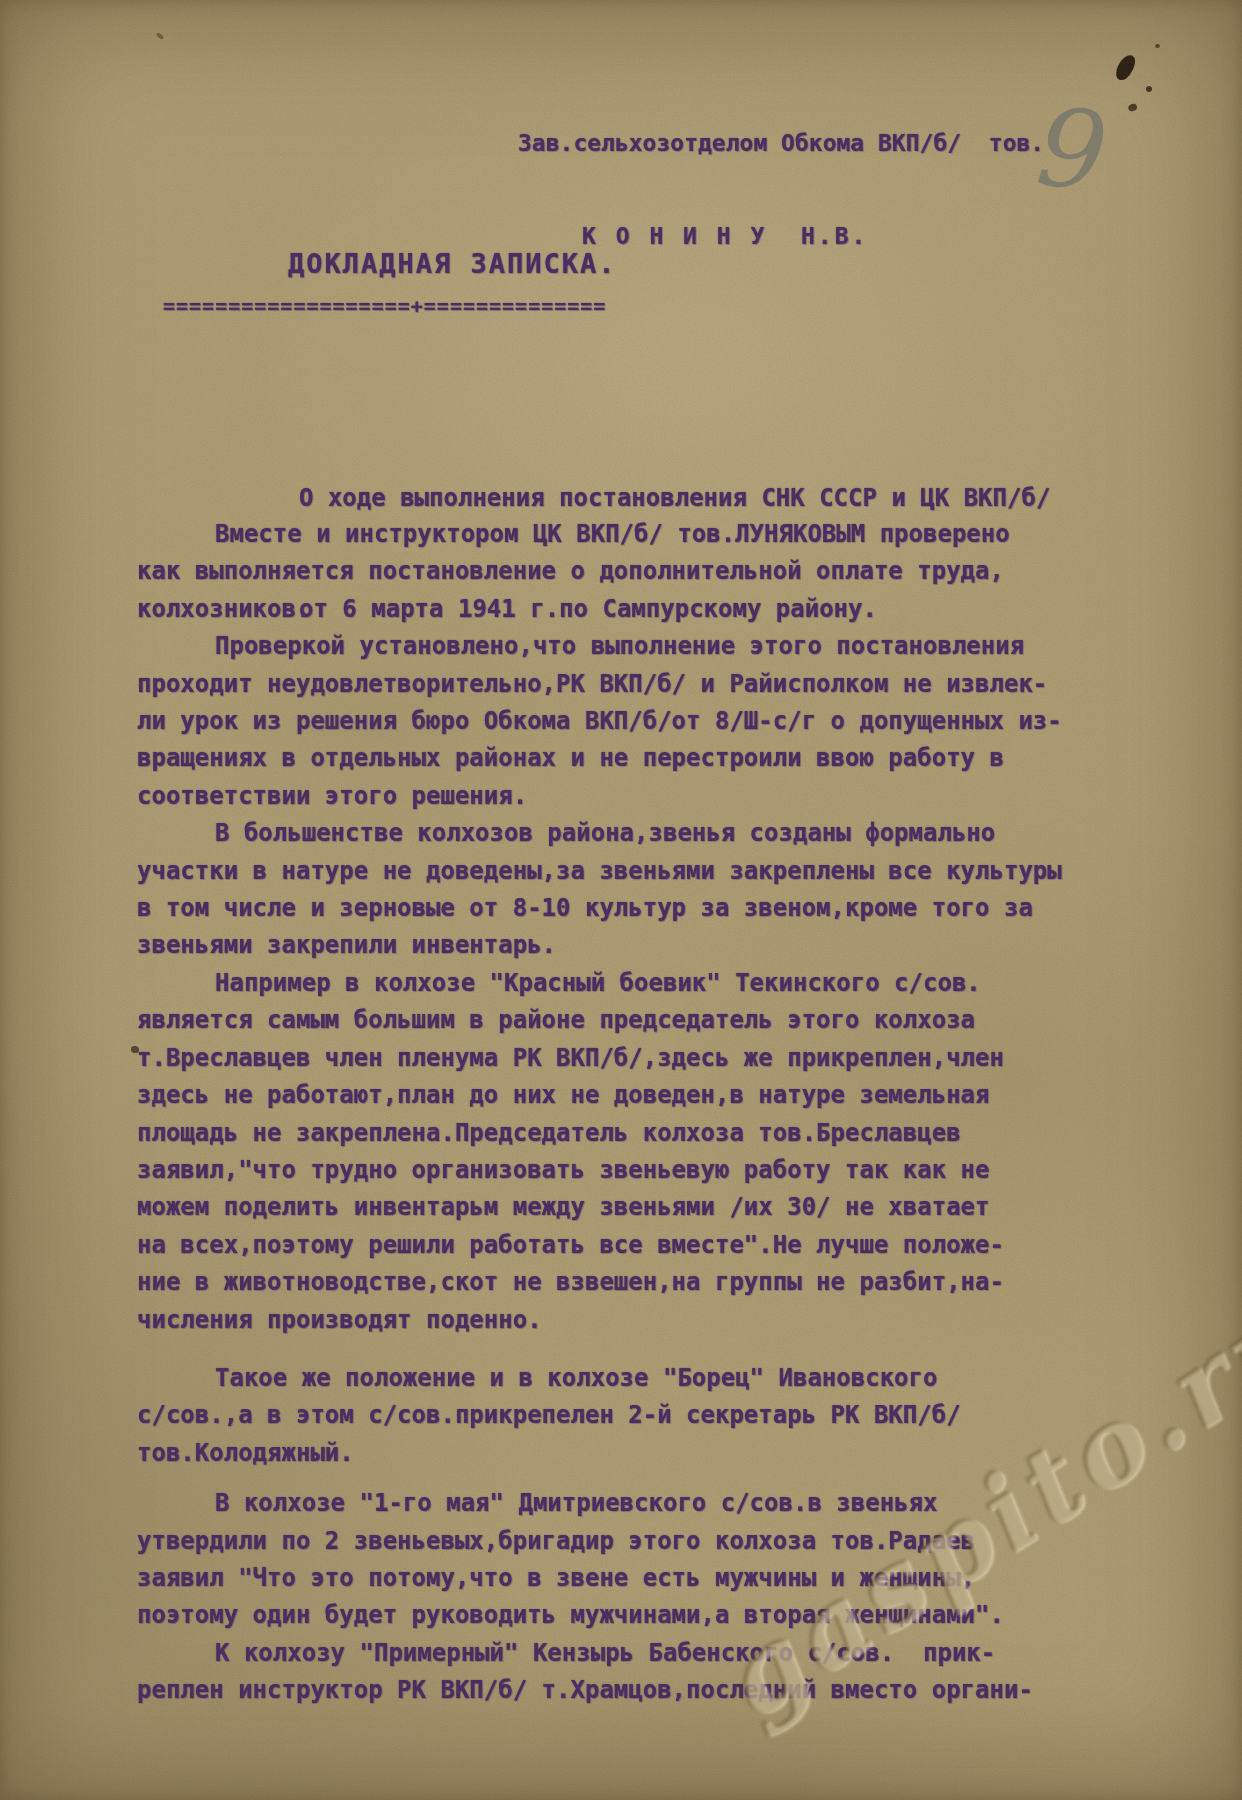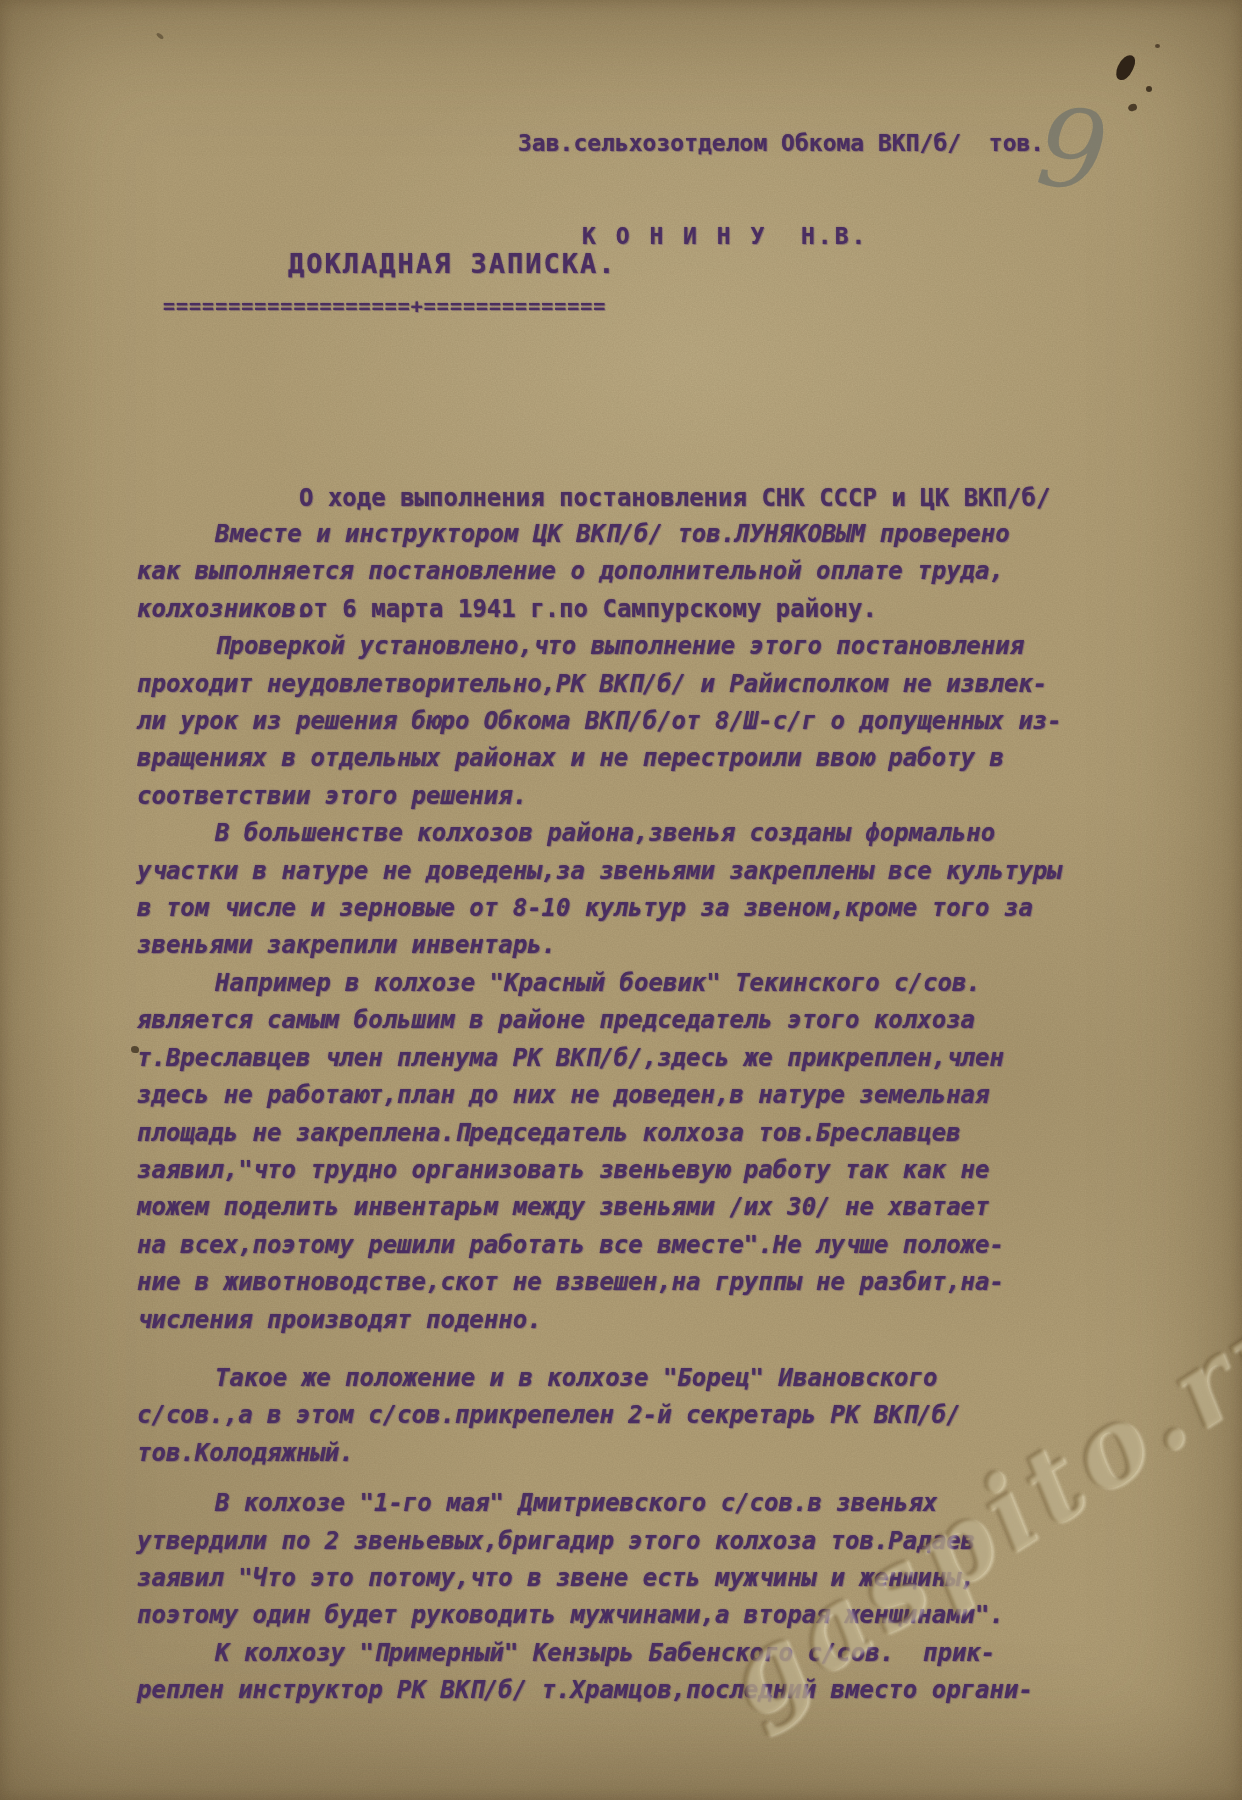--- a/index.html
+++ b/index.html
@@ -30,21 +30,21 @@
     position:absolute; left:1038px; top:96px;
     font-family:"DejaVu Serif","Liberation Serif",serif;
     font-style:italic; font-weight:normal;
     font-size:108px; line-height:1;
     color:var(--pencil,#75766c); opacity:.8;
     transform:rotate(6deg);
   }
   .title { position:absolute; left:288px; top:248px; font-size:27px; letter-spacing:2px; white-space:pre; }
   .title-underline { position:absolute; left:163px; top:294px; font-size:20px; letter-spacing:1px; white-space:pre; }
   .subject { position:absolute; left:299px; top:406px; font-size:24px; line-height:37px; white-space:pre; }
-  .body-text { position:absolute; left:137px; top:516px; font-size:24px; line-height:37.4px;font-style:italic; }
+  .body-text { position:absolute; left:137px; top:516px; font-size:24px; line-height:37.4px; }
   .para .line { white-space:pre; }
   .para .line.first { text-indent:78px; }
   .para:nth-child(5) { margin-top:21px; }
   .para:nth-child(6) { margin-top:13px; }
   .watermark {
     position:absolute; left:735px; top:1638px;
     transform:rotate(-33deg); transform-origin:0 50%;
     font-family:"DejaVu Serif","Liberation Serif",serif;
     font-style:italic; font-weight:bold;
     font-size:105px; letter-spacing:8px; line-height:1;

